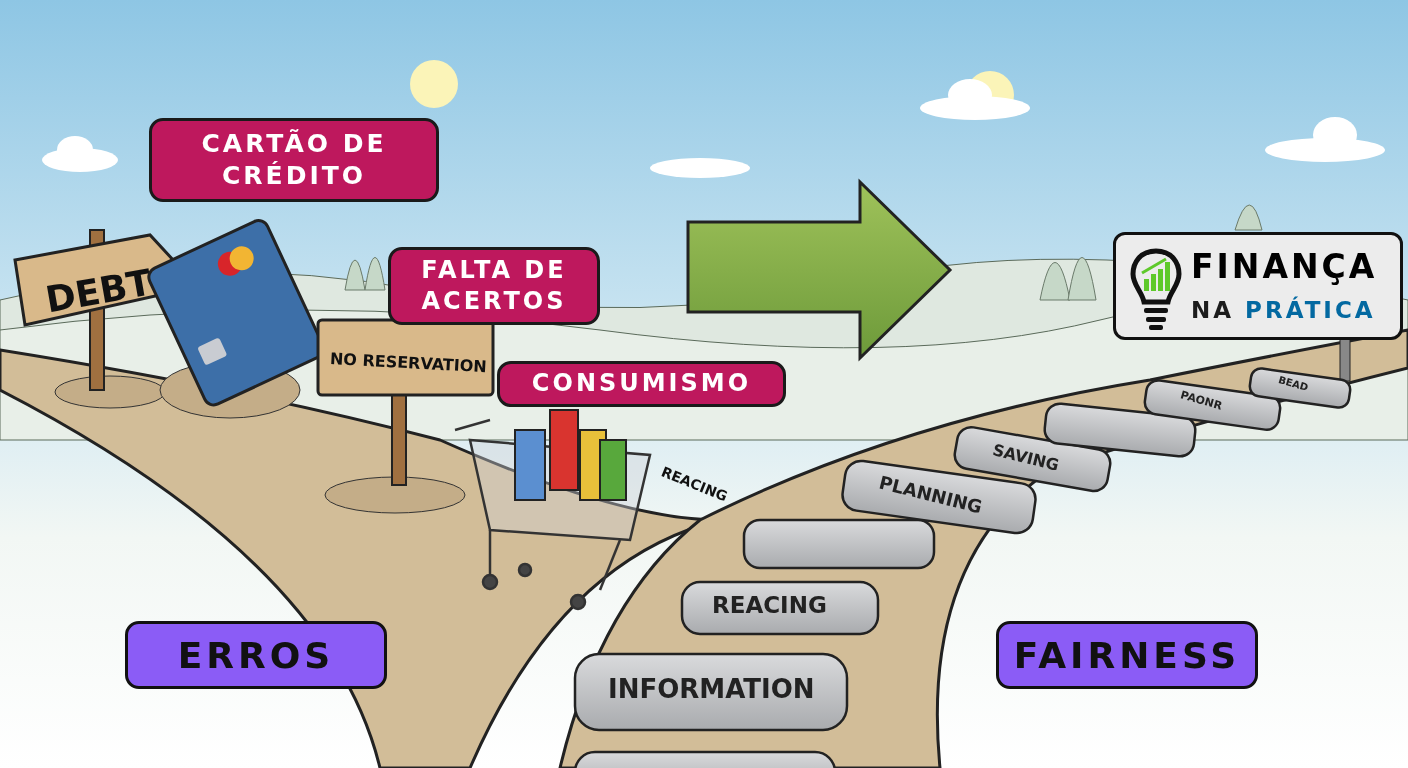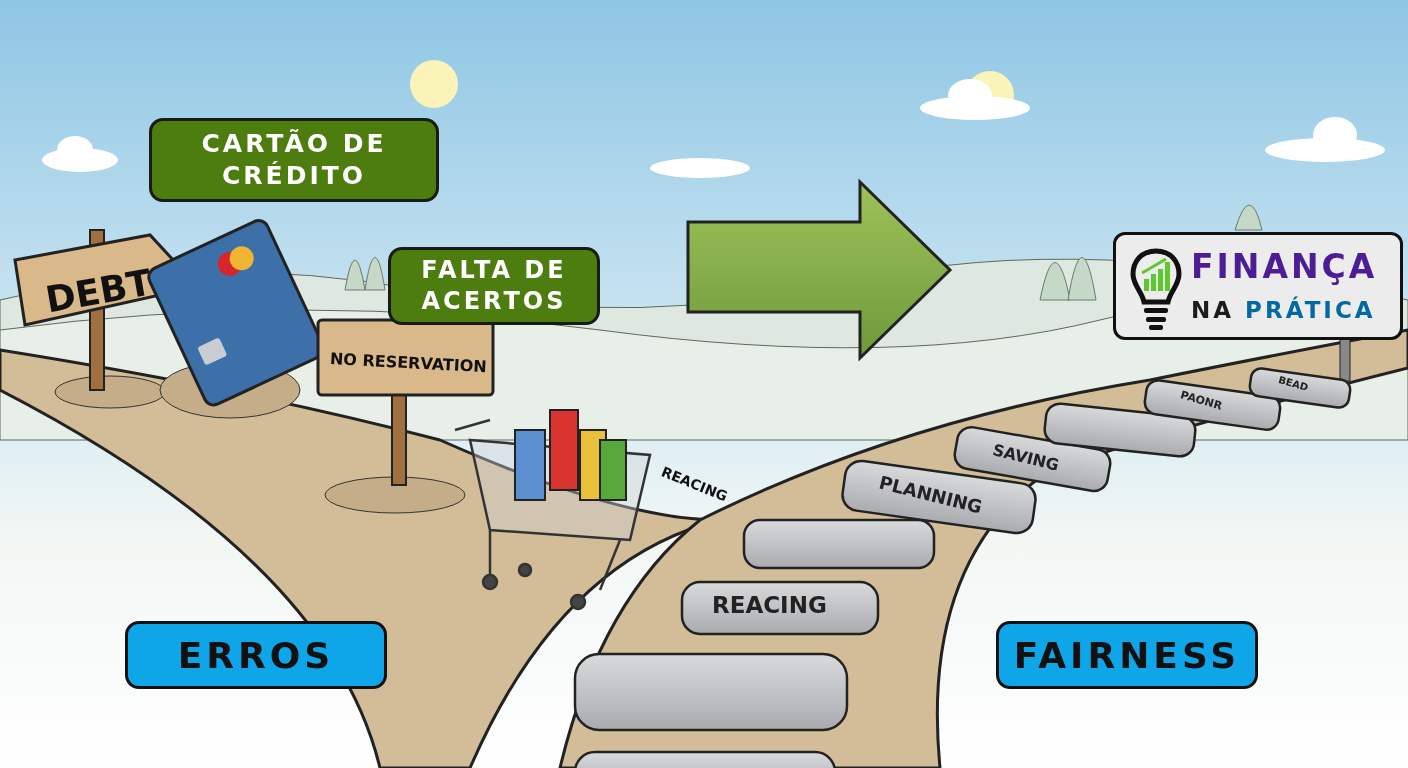--- a/index.html
+++ b/index.html
@@ -1,22 +1,22 @@
 <!DOCTYPE html>
 <html><head>
 <meta charset="utf-8">
 <style>
   html,body{margin:0;padding:0;}
   body{width:1408px;height:768px;overflow:hidden;position:relative;font-family:"DejaVu Sans","Liberation Sans",sans-serif;background:#fff;}
   .scene{position:absolute;left:0;top:0;width:1408px;height:768px;}
-  .label-red{position:absolute;background:#4d7c0f;border:3px solid #1a1a1a;border-radius:14px;color:#fff;font-weight:bold;letter-spacing:3px;text-align:center;box-sizing:border-box;display:flex;flex-direction:column;justify-content:center;align-items:center;}
+  .label-red{position:absolute;background:#be185d;border:3px solid #1a1a1a;border-radius:14px;color:#fff;font-weight:bold;letter-spacing:3px;text-align:center;box-sizing:border-box;display:flex;flex-direction:column;justify-content:center;align-items:center;}
   .label-red span{display:block;line-height:1.3;}
-  .label-gray{position:absolute;background:#0ea5e9;border:3px solid #111;border-radius:14px;color:#111;font-weight:bold;letter-spacing:4px;font-size:36px;display:flex;align-items:center;justify-content:center;box-sizing:border-box;}
+  .label-gray{position:absolute;background:#8b5cf6;border:3px solid #111;border-radius:14px;color:#111;font-weight:bold;letter-spacing:4px;font-size:36px;display:flex;align-items:center;justify-content:center;box-sizing:border-box;}
   .logo{position:absolute;left:1113px;top:232px;width:290px;height:108px;background:#ececec;border:3px solid #111;border-radius:12px;box-sizing:border-box;}
-  .logo .line1{position:absolute;left:75px;top:12px;font-size:33px;font-weight:bold;letter-spacing:3px;color:#4c1d95;}
+  .logo .line1{position:absolute;left:75px;top:12px;font-size:33px;font-weight:bold;letter-spacing:3px;color:#000000;}
   .logo .line2{position:absolute;left:75px;top:62px;font-size:23px;font-weight:bold;letter-spacing:3px;color:#1c1c1c;}
   .logo .green{color:#0369a1;}
   .stone-text{position:absolute;font-weight:bold;color:#222;white-space:nowrap;}
 </style>
 </head>
 <body>
 
 <div class="scene">
 <svg width="1408" height="768" viewBox="0 0 1408 768">
   <defs>
@@ -120,22 +120,26 @@
 
 
 <div class="label-red" style="left:149px;top:118px;width:290px;height:84px;font-size:25px;">
   <span>CARTÃO DE</span>
   <span>CRÉDITO</span>
 </div>
 <div class="label-red" style="left:388px;top:247px;width:212px;height:78px;font-size:24px;">
   <span>FALTA DE</span>
   <span>ACERTOS</span>
 </div>
+<div class="label-red" style="left:497px;top:361px;width:289px;height:46px;font-size:24px;">
+  <span>CONSUMISMO</span>
+</div>
 
 
+<div class="stone-text" style="left:608px;top:674px;font-size:26px;">INFORMATION</div>
 <div class="stone-text" style="left:712px;top:592px;font-size:23px;">REACING</div>
 <div class="stone-text" style="left:878px;top:484px;font-size:18px;transform:rotate(14deg);">PLANNING</div>
 <div class="stone-text" style="left:992px;top:448px;font-size:16px;transform:rotate(14deg);">SAVING</div>
 <div class="stone-text" style="left:1180px;top:394px;font-size:11px;transform:rotate(16deg);">PAONR</div>
 <div class="stone-text" style="left:1278px;top:378px;font-size:10px;transform:rotate(16deg);">BEAD</div>
 
 
 <div class="label-gray" style="left:125px;top:621px;width:262px;height:68px;">ERROS</div>
 <div class="label-gray" style="left:996px;top:621px;width:262px;height:68px;">FAIRNESS</div>
 

